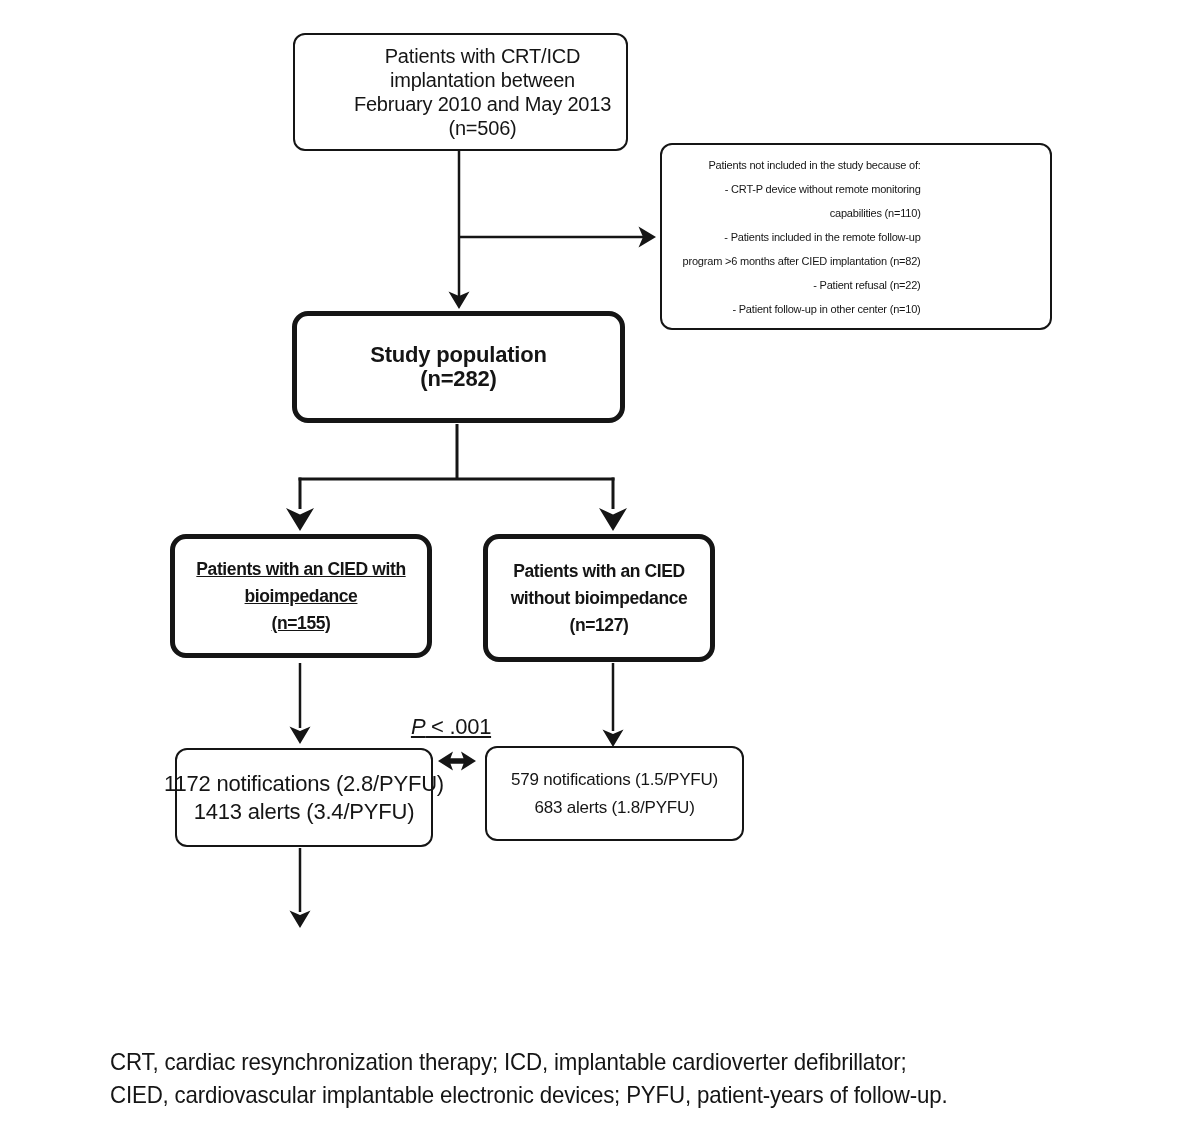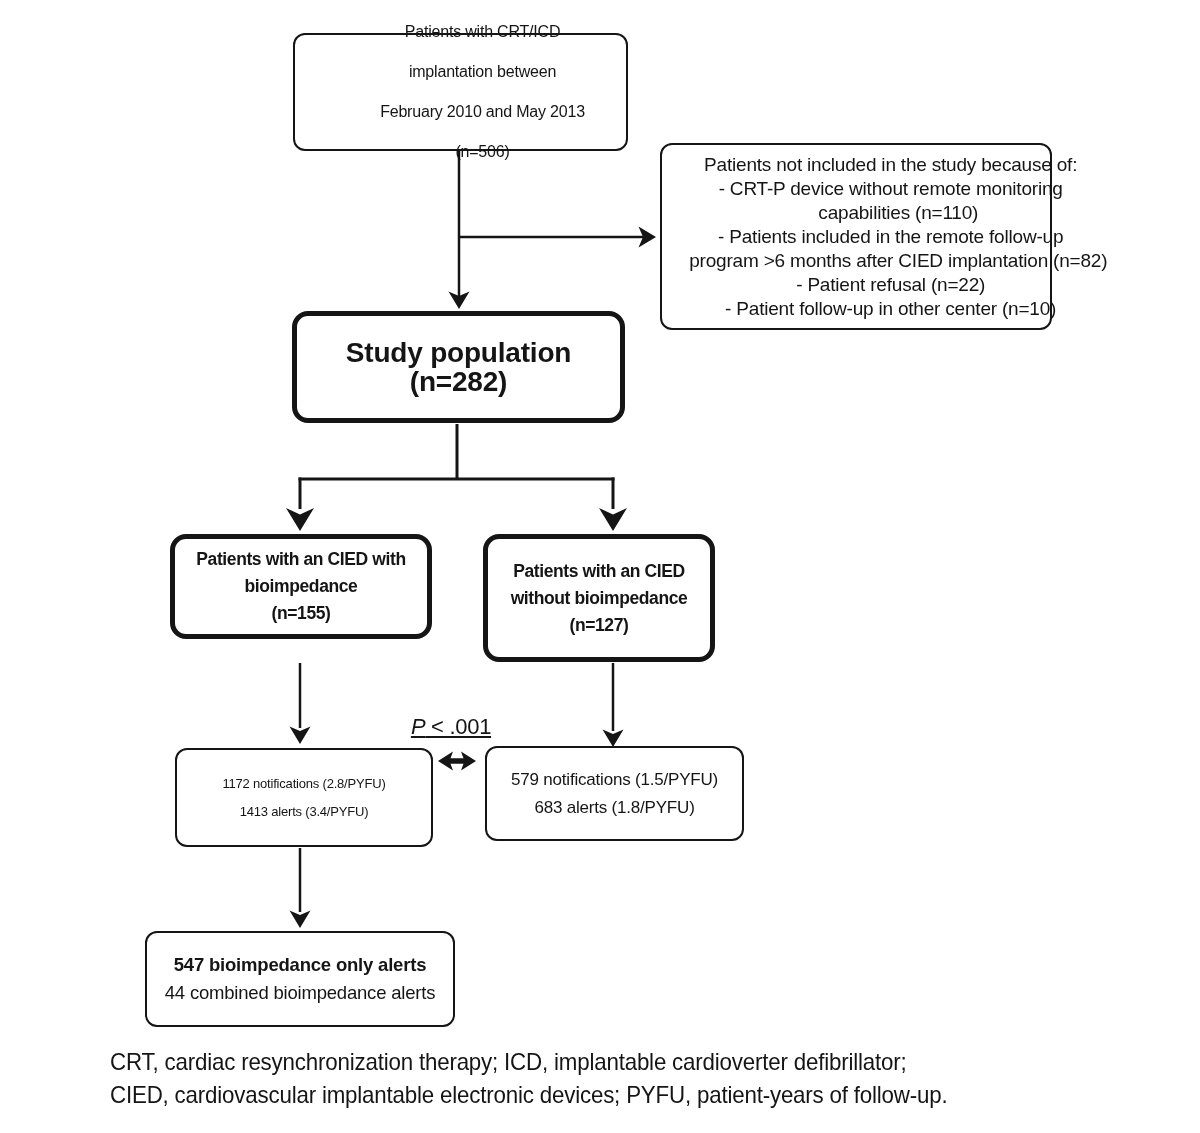--- a/index.html
+++ b/index.html
@@ -33,36 +33,36 @@
     text-align: center;
     letter-spacing: -0.2px;
   }
   .box.thick {
     border-width: 5px;
     border-radius: 16px;
   }
   .box.thick .txt { font-weight: bold; }
 
   .b-top        { left: 293px; top: 33px;  width: 335px; height: 118px; }
-  .b-top .txt   { font-size: 16px; line-height: 40px; margin-left: 44px; }
+  .b-top .txt   { font-size: 20px; line-height: 24px; margin-left: 44px; }
 
   .b-excl       { left: 660px; top: 143px; width: 392px; height: 187px; justify-content: flex-start; padding: 8px 12px; }
-  .b-excl .txt  { font-size: 19px; line-height: 24px; text-align: center; letter-spacing: -0.2px; }
+  .b-excl .txt  { font-size: 11px; line-height: 24px; text-align: right; letter-spacing: -0.2px; }
 
   .b-study      { left: 292px; top: 311px; width: 333px; height: 112px; }
-  .b-study .txt { font-size: 28px; line-height: 29px; }
+  .b-study .txt { font-size: 22px; line-height: 24px; }
 
-  .b-cied-with       { left: 170px; top: 534px; width: 262px; height: 105px; }
+  .b-cied-with       { left: 170px; top: 534px; width: 262px; height: 124px; text-decoration: underline; }
   .b-cied-with .txt  { font-size: 17.5px; line-height: 27px; letter-spacing: -0.4px; }
 
   .b-cied-without      { left: 483px; top: 534px; width: 232px; height: 128px; }
   .b-cied-without .txt { font-size: 17.5px; line-height: 27px; letter-spacing: -0.4px; }
 
   .b-notif-with       { left: 175px; top: 748px; width: 258px; height: 99px; }
-  .b-notif-with .txt  { font-size: 13px; line-height: 28px; }
+  .b-notif-with .txt  { font-size: 22px; line-height: 28px; }
 
   .b-notif-without      { left: 485px; top: 746px; width: 259px; height: 95px; }
   .b-notif-without .txt { font-size: 17px; line-height: 28px; }
 
   .b-bio { left: 145px; top: 931px; width: 310px; height: 96px; flex-direction: column; }
   .b-bio .line1 { font-size: 18.5px; line-height: 28px; font-weight: bold; white-space: pre; letter-spacing: -0.2px; }
   .b-bio .line2 { font-size: 18.5px; line-height: 28px; white-space: pre; letter-spacing: -0.2px; }
 
   .p-label {
     position: absolute;
@@ -162,21 +162,17 @@
   <div class="box b-notif-with">
     <div class="txt">1172 notifications (2.8/PYFU)
 1413 alerts (3.4/PYFU)</div>
   </div>
 
   <div class="box b-notif-without">
     <div class="txt">579 notifications (1.5/PYFU)
 683 alerts (1.8/PYFU)</div>
   </div>
 
-  <div class="box b-bio">
-    <div class="line1">547 bioimpedance only alerts</div>
-    <div class="line2">44 combined bioimpedance alerts</div>
-  </div>
 
   <div class="caption">CRT, cardiac resynchronization therapy; ICD, implantable cardioverter defibrillator;
 CIED, cardiovascular implantable electronic devices; PYFU, patient-years of follow-up.</div>
 
 </div>
 
 </body></html>

